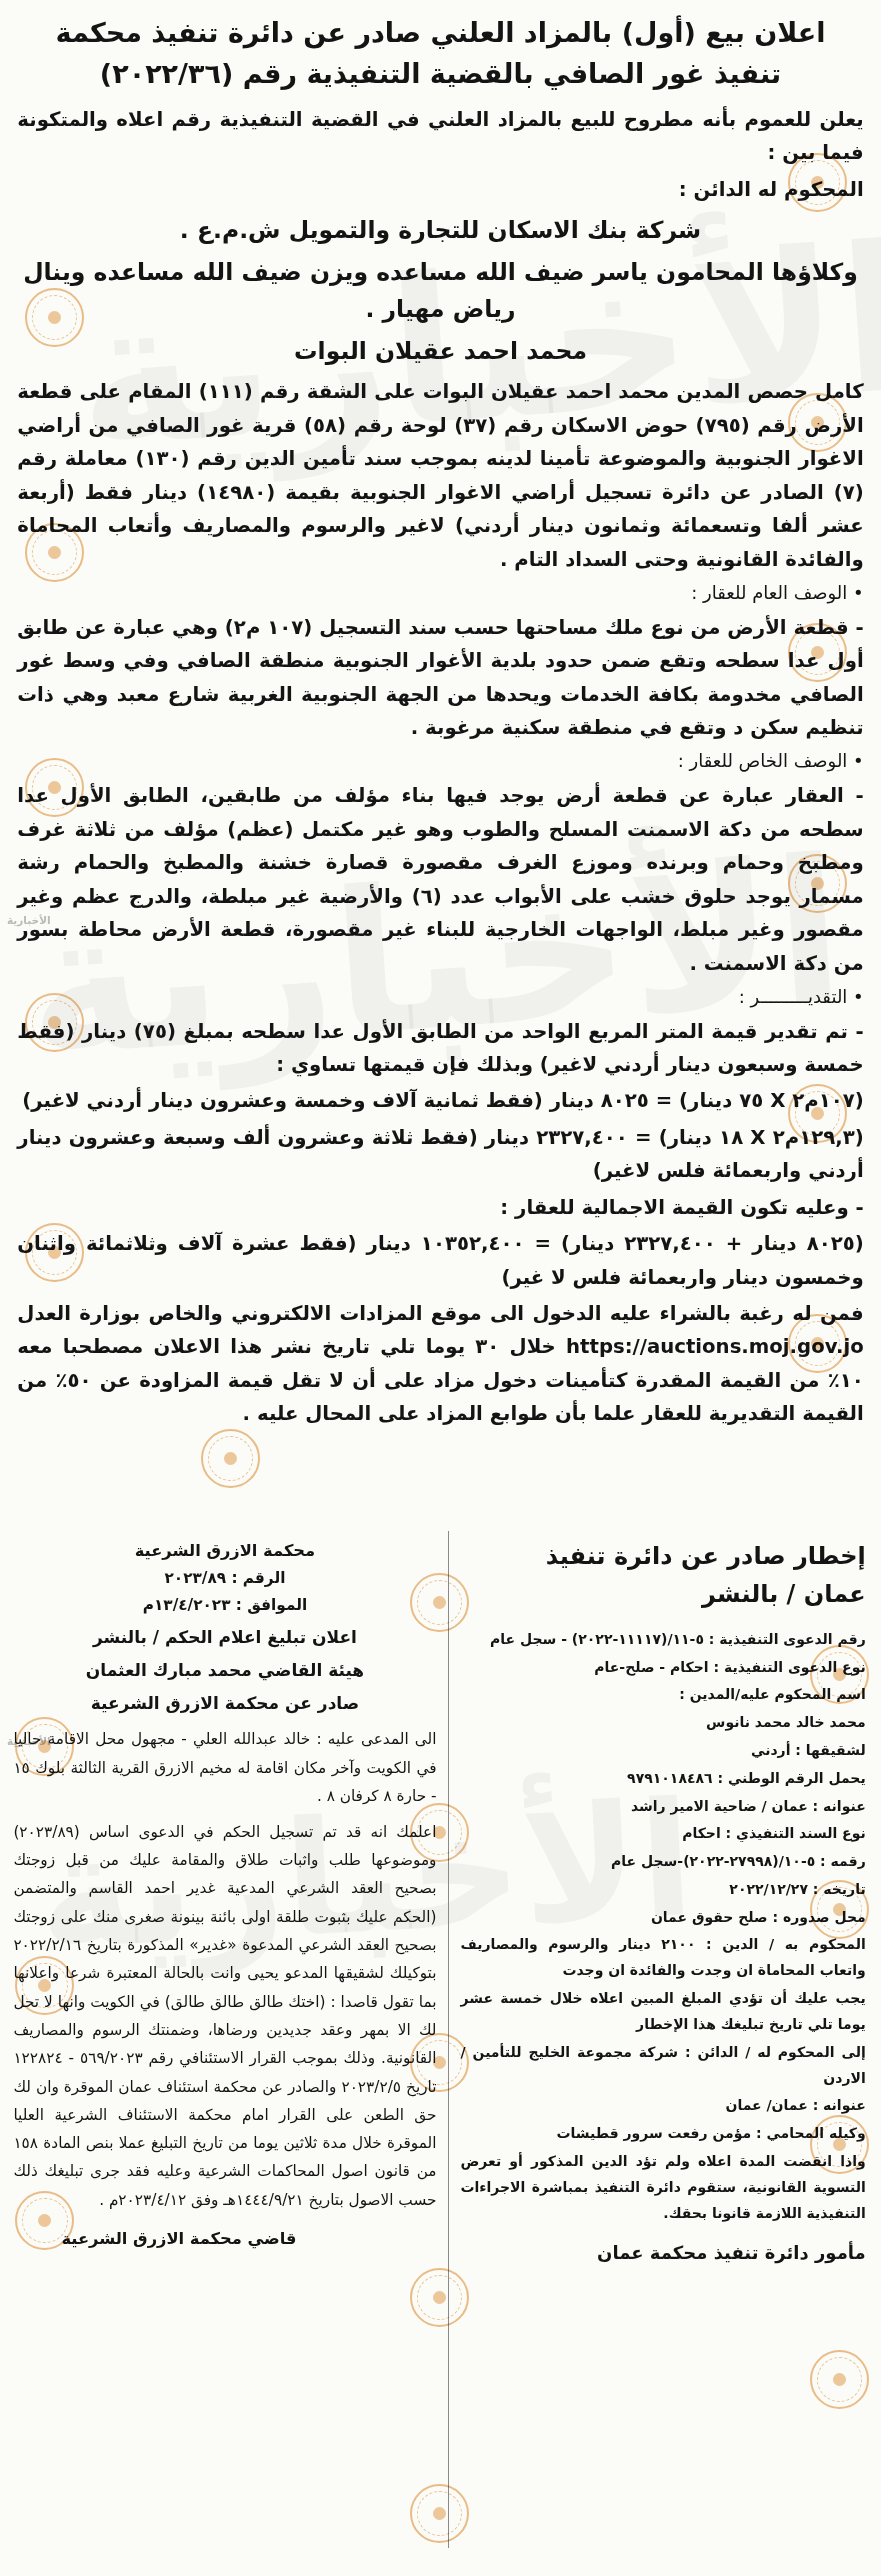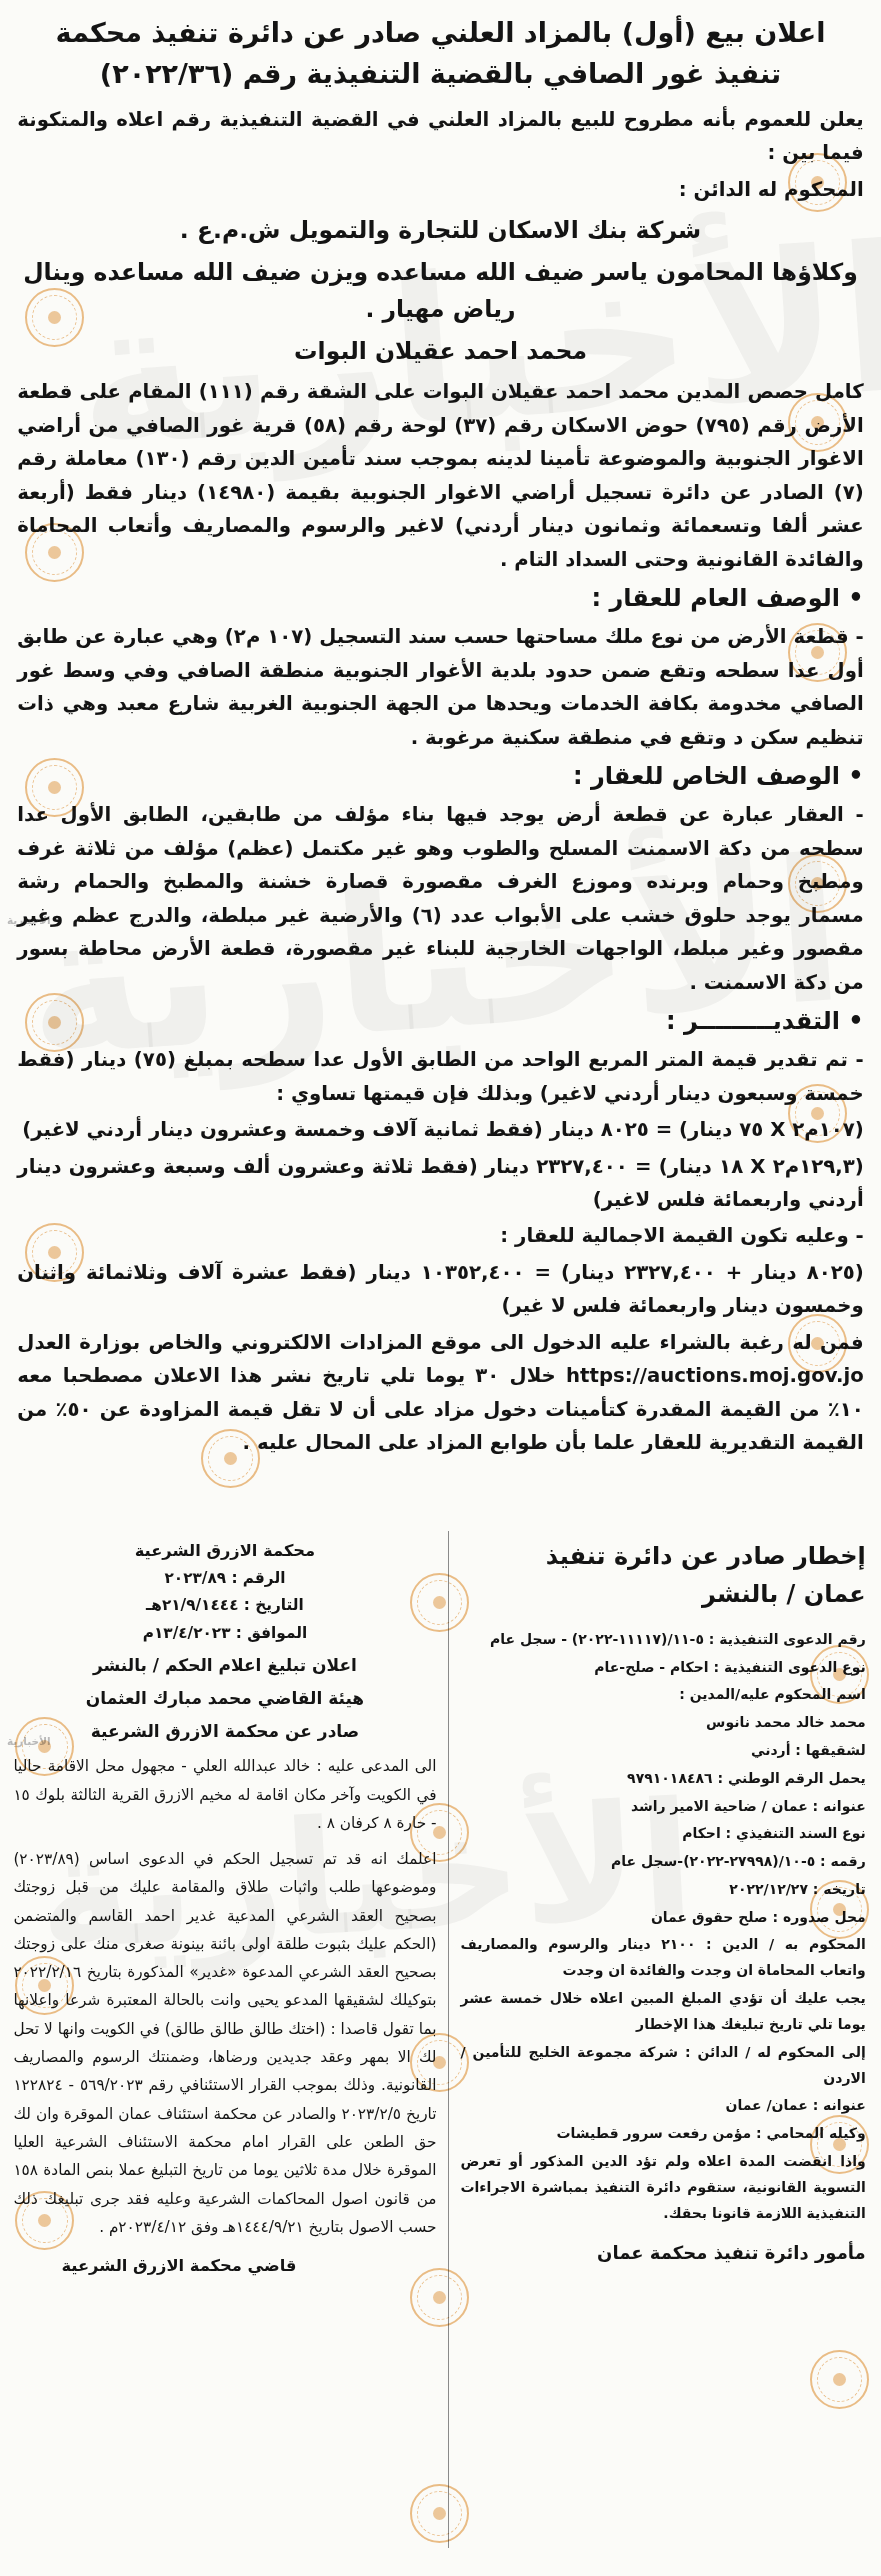--- a/index.html
+++ b/index.html
@@ -50,21 +50,21 @@
   
   .page-content { position: relative; z-index: 1; }
 
   .top-section { padding: 11.5px 17.3px 0 17.3px; height: 1502px; overflow: hidden; }
   h1.auction-title { margin: 0 0 7.7px 0; font-size: 27px; font-weight: bold; text-align: center; line-height: 1.55; }
   .t-line { display: block; }
   p { margin: 2.9px 0; }
   .para { font-size: 19.7px; font-weight: bold; line-height: 1.7; text-align: justify; }
   .label-line { font-size: 19.7px; font-weight: bold; text-align: right; line-height: 1.7; }
   .center-name { font-size: 23.5px; font-weight: bold; text-align: center; line-height: 1.55; margin: 5.8px 0; }
-  .section-label { font-size: 24px; font-weight: bold; margin-top: 2px; line-height: 1.6; }
+  .section-label { font-size: 18px; font-weight: normal; margin-top: 2px; line-height: 1.6; }
 
   .bottom { display: flex; margin-top: 29px; height: 1017px; }
   .col-enf { width: 432px; padding: 3.8px 15.3px 0 11.5px; overflow: hidden; }
   .divider { width: 1px; background: #8a8a8a; }
   .col-sharia { flex: 1; padding: 3.8px 11.5px 0 13.4px; overflow: hidden; }
 
   h2.enf-title { margin: 1.9px 0 13.4px 0; font-size: 24px; font-weight: bold; text-align: right; line-height: 1.6; }
   .enf-field { font-size: 14px; font-weight: bold; text-align: right; line-height: 1.85; margin: 1.9px 0; }
   .enf-note { text-align: justify; }
   .enf-signature { font-size: 18px; font-weight: bold; text-align: right; margin-top: 15.3px; }
@@ -142,21 +142,20 @@
       <p class="enf-field">وكيله المحامي : مؤمن رفعت سرور قطيشات</p>
       <p class="enf-field enf-note">واذا انقضت المدة اعلاه ولم تؤد الدين المذكور أو تعرض التسوية القانونية، ستقوم دائرة التنفيذ بمباشرة الاجراءات التنفيذية اللازمة قانونا بحقك.</p>
       <p class="enf-signature">مأمور دائرة تنفيذ محكمة عمان</p>
     </section>
 
     <div class="divider"></div>
 
     <section class="col-sharia">
       <p class="sh-head">محكمة الازرق الشرعية</p>
       <p class="sh-meta">الرقم : ٢٠٢٣/٨٩</p>
-      <p class="sh-meta">التاريخ : ٢١/٩/١٤٤٤هـ</p>
       <p class="sh-meta">الموافق : ١٣/٤/٢٠٢٣م</p>
       <p class="sh-title">اعلان تبليغ اعلام الحكم / بالنشر</p>
       <p class="sh-title">هيئة القاضي محمد مبارك العثمان</p>
       <p class="sh-title">صادر عن محكمة الازرق الشرعية</p>
       <p class="sh-body">الى المدعى عليه : خالد عبدالله العلي - مجهول محل الاقامة حاليا في الكويت وآخر مكان اقامة له مخيم الازرق القرية الثالثة بلوك ١٥ - حارة ٨ كرفان ٨ .</p>
       <p class="sh-body">اعلمك انه قد تم تسجيل الحكم في الدعوى اساس (٢٠٢٣/٨٩) وموضوعها طلب واثبات طلاق والمقامة عليك من قبل زوجتك بصحيح العقد الشرعي المدعية غدير احمد القاسم والمتضمن (الحكم عليك بثبوت طلقة اولى بائنة بينونة صغرى منك على زوجتك بصحيح العقد الشرعي المدعوة «غدير» المذكورة بتاريخ ٢٠٢٢/٢/١٦ بتوكيلك لشقيقها المدعو يحيى وانت بالحالة المعتبرة شرعا واعلانها بما تقول قاصدا : (اختك طالق طالق طالق) في الكويت وانها لا تحل لك الا بمهر وعقد جديدين ورضاها، وضمنتك الرسوم والمصاريف القانونية. وذلك بموجب القرار الاستئنافي رقم ٥٦٩/٢٠٢٣ - ١٢٢٨٢٤ تاريخ ٢٠٢٣/٢/٥ والصادر عن محكمة استئناف عمان الموقرة وان لك حق الطعن على القرار امام محكمة الاستئناف الشرعية العليا الموقرة خلال مدة ثلاثين يوما من تاريخ التبليغ عملا بنص المادة ١٥٨ من قانون اصول المحاكمات الشرعية وعليه فقد جرى تبليغك ذلك حسب الاصول بتاريخ ١٤٤٤/٩/٢١هـ وفق ٢٠٢٣/٤/١٢م .</p>
       <p class="sh-signature">قاضي محكمة الازرق الشرعية</p>
     </section>
   </div>
 </div>

